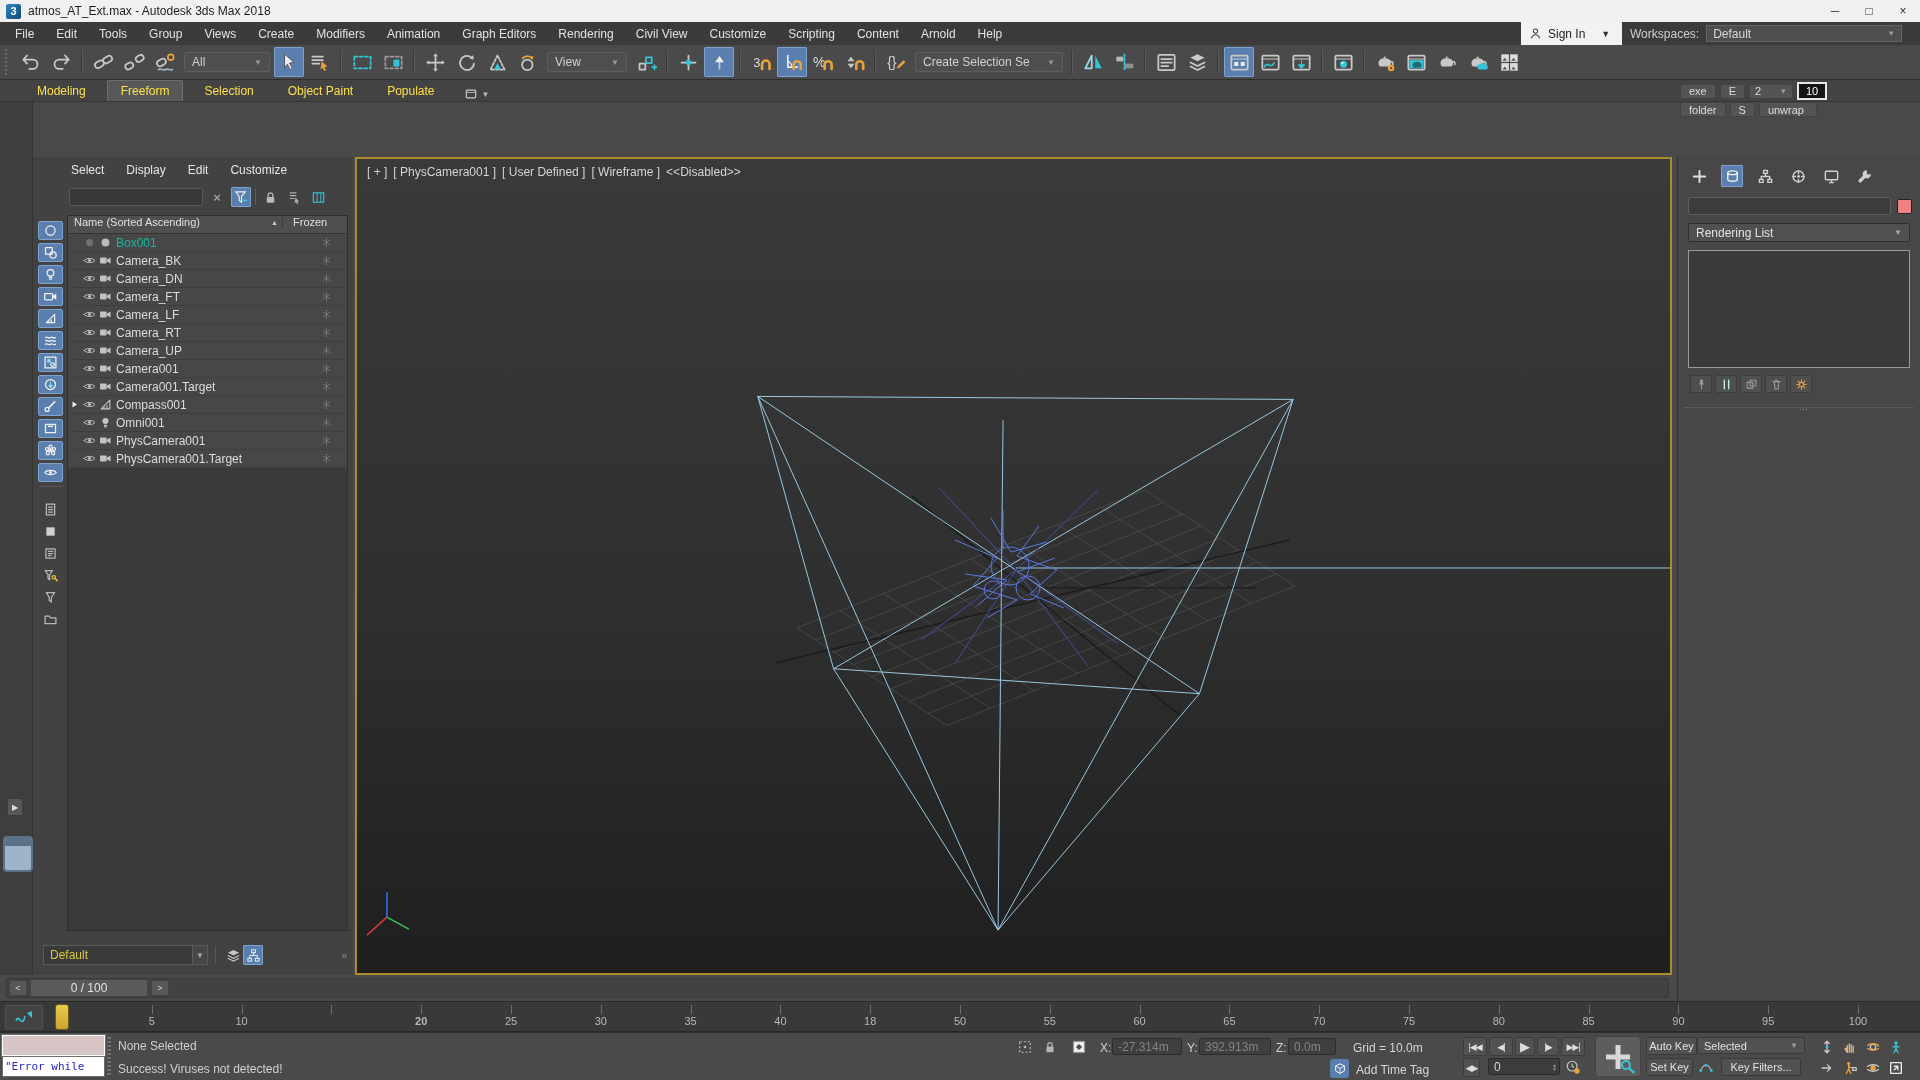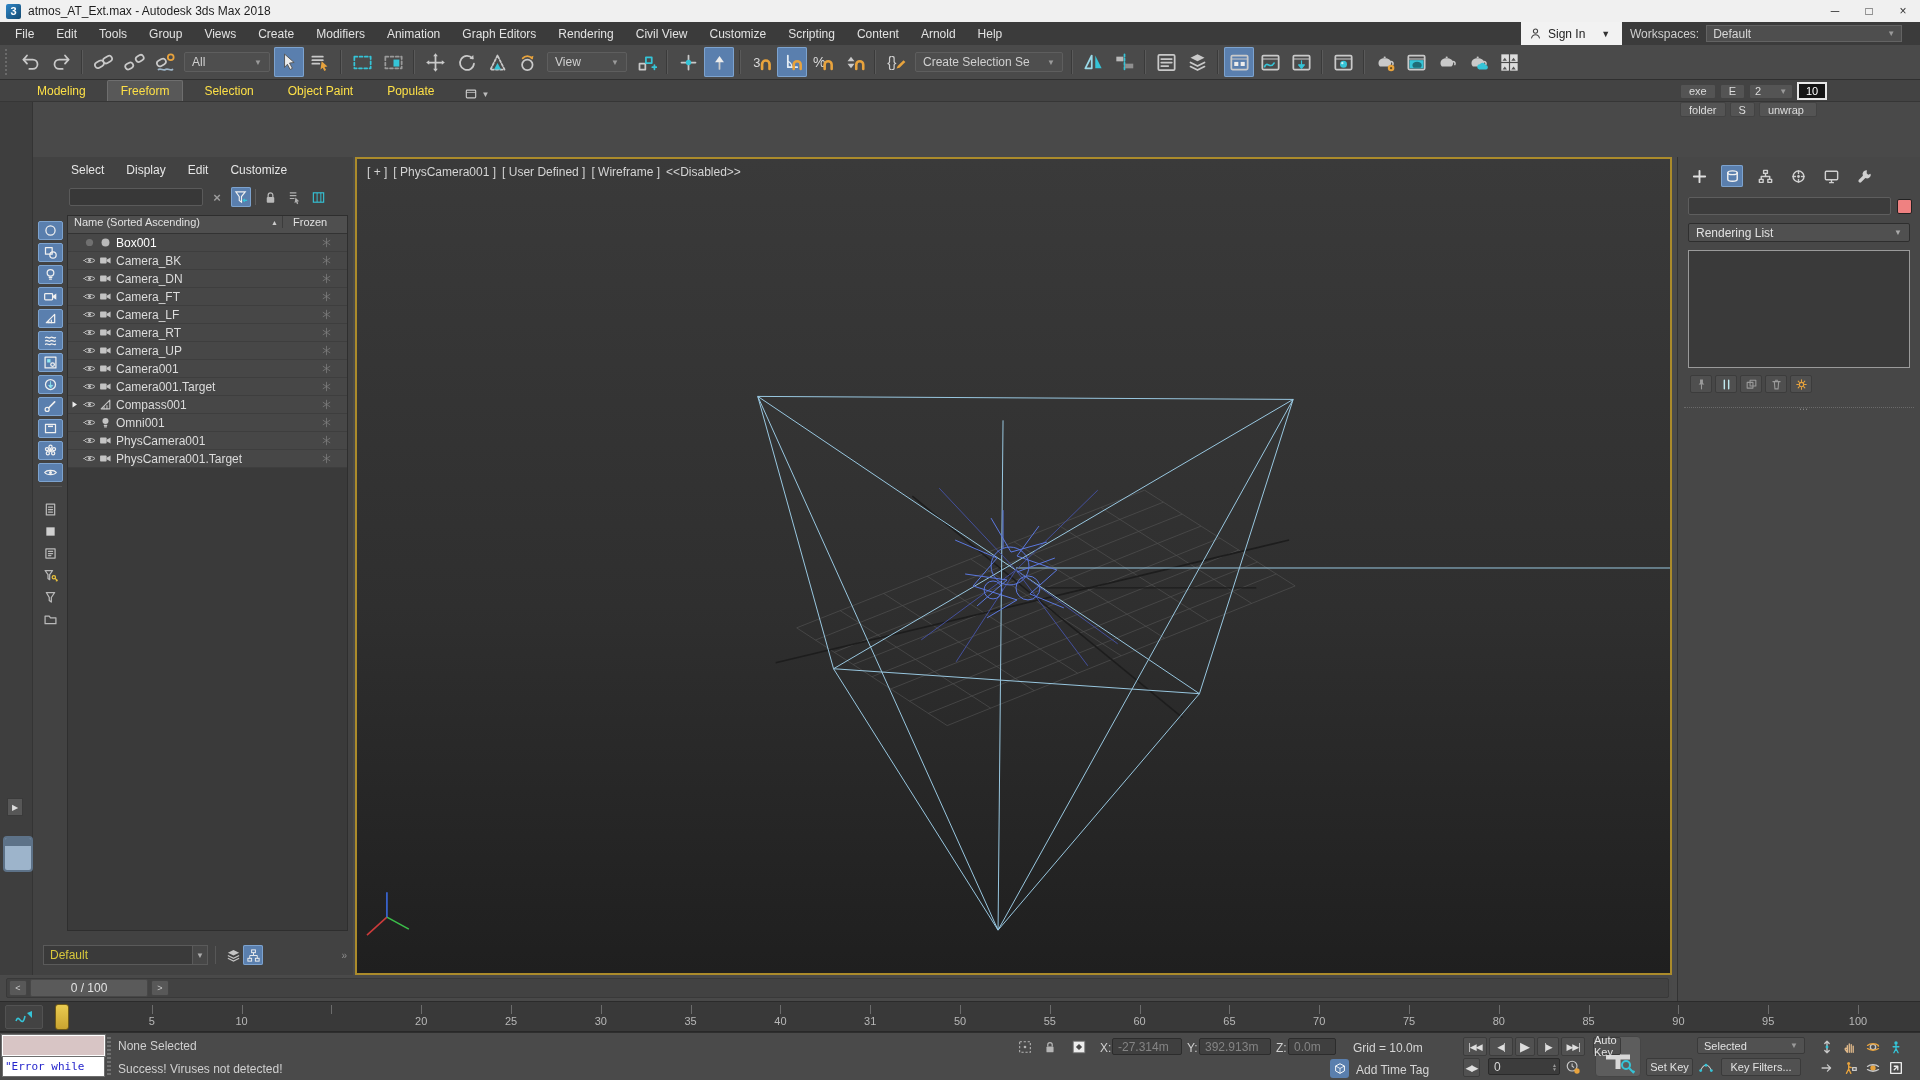--- a/index.html
+++ b/index.html
@@ -65,21 +65,21 @@
 #ex-header{height:18px;background:#4f4f4f;border-bottom:1px solid #333;display:flex;align-items:flex-start;font-size:11px;color:#e0e0e0}
 #ex-header .name{flex:0 0 214px;padding-left:6px;display:flex;align-items:center;justify-content:space-between}
 #ex-header .name .sort{font-size:7px;color:#ccc;padding-right:4px}
 #ex-header .frozen{border-left:1px solid #3c3c3c;padding-left:10px}
 .ex-row{height:18px;display:flex;align-items:center;background:#474747;border-bottom:1px solid #3e3e3e;color:#dcdcdc}
 .ex-row .expander{width:13px;display:flex;justify-content:center}
 .ex-row .expander svg{width:9px;height:9px}
 .ex-row .eye,.ex-row .tico{width:16px;display:flex;justify-content:center}
 .ex-row .eye svg,.ex-row .tico svg{width:13px;height:13px}
 .ex-row .nm{padding-left:3px;flex:1}
-.ex-row.dim .nm{color:#ffffff}
+.ex-row.dim .nm{color:#14b8a6}
 .ex-row .frz{width:42px;display:flex;justify-content:center;opacity:.8}
 .ex-row .frz svg{width:11px;height:11px}
 #ex-footer{position:absolute;left:10px;bottom:8px;right:6px;height:24px;display:flex;align-items:center}
 #layer-dd{width:150px;height:20px;background:#3a3a3a;border:1px solid #5a5a5a;display:flex;align-items:center;padding:0 6px;color:#d8c83c}
 #layer-dd-btn{width:15px;height:20px;display:flex;align-items:center;justify-content:center;color:#aaa;font-size:8px;border:1px solid #5a5a5a;border-left:none;background:#474747}
 #ex-footer .fsep{width:1px;height:18px;background:#575757;margin:0 7px}
 #ex-footer .more{margin-left:auto;color:#8f8f8f;font-size:10px}
 
 #viewport{position:absolute;left:355px;top:157px;width:1317px;height:818px;border:2px solid #ab8b2b;background:linear-gradient(180deg,#3a3a3a 0%,#2f2f2f 55%,#1f1f1f 100%);overflow:hidden}
 #vp-label{position:absolute;left:10px;top:6px;color:#d4d4d4;font-size:12px;z-index:3}
@@ -1231,31 +1231,31 @@
       </svg>
   </div>
   <div id="ticks">
       <div class="tick" style="left: 151.8px;"></div>
       <div class="ticklab" style="left: 151.8px;">5</div>
       <div class="tick" style="left: 241.6px;"></div>
       <div class="ticklab" style="left: 241.6px;">10</div>
       <div class="tick" style="left: 331.4px;"></div>
       <div class="ticklab" style="left: 331.4px; margin-top: 36px;">15</div>
       <div class="tick" style="left: 421.2px;"></div>
-      <div class="ticklab" style="left: 421.2px;">20</div>
+      <div class="ticklab" style="left: 421.2px; font-weight: bold;">20</div>
       <div class="tick" style="left: 511px;"></div>
       <div class="ticklab" style="left: 511px;">25</div>
       <div class="tick" style="left: 600.8px;"></div>
       <div class="ticklab" style="left: 600.8px;">30</div>
       <div class="tick" style="left: 690.6px;"></div>
       <div class="ticklab" style="left: 690.6px;">35</div>
       <div class="tick" style="left: 780.4px;"></div>
       <div class="ticklab" style="left: 780.4px;">40</div>
       <div class="tick" style="left: 870.2px;"></div>
-      <div class="ticklab" style="left: 870.2px;">31</div>
+      <div class="ticklab" style="left: 870.2px;">18</div>
       <div class="tick" style="left: 960px;"></div>
       <div class="ticklab" style="left: 960px;">50</div>
       <div class="tick" style="left: 1049.8px;"></div>
       <div class="ticklab" style="left: 1049.8px;">55</div>
       <div class="tick" style="left: 1139.6px;"></div>
       <div class="ticklab" style="left: 1139.6px;">60</div>
       <div class="tick" style="left: 1229.4px;"></div>
       <div class="ticklab" style="left: 1229.4px;">65</div>
       <div class="tick" style="left: 1319.2px;"></div>
       <div class="ticklab" style="left: 1319.2px;">70</div>
@@ -1333,21 +1333,21 @@
       </svg>
     </div>
 
   <div id="plus-key">
       <svg viewBox="0 0 34 34">
         <path d="M17 5v24M5 17h24" stroke="#d8d8d8" stroke-width="5"></path>
         <circle cx="25" cy="25" r="4" fill="none" stroke="#35c4d7" stroke-width="2"></circle>
         <path d="M28 28l5 5M31.5 33l2-2" stroke="#35c4d7" stroke-width="2" fill="none"></path>
       </svg>
     </div>
-  <div class="kbtn" style="left:1593px;top:4px;width:28px">Auto Key</div>
+  <div class="kbtn" style="left:1646px;top:4px;width:51px">Auto Key</div>
   <div class="kbtn" style="left:1646px;top:25px;width:47px">Set Key</div>
   <div id="sel-dd">
       <span>Selected</span>
       <span class="car">▼</span>
     </div>
   <div class="stico" style="left:1697px;top:25px">
       <svg viewBox="0 0 18 18">
         <path d="M3 13c3-8 9-8 12 0" fill="none" stroke="#c9c9c9" stroke-width="1.2"></path>
         <circle cx="3" cy="13" r="1.6" fill="#35c4d7"></circle>
         <circle cx="9" cy="7" r="1.6" fill="#35c4d7"></circle>

